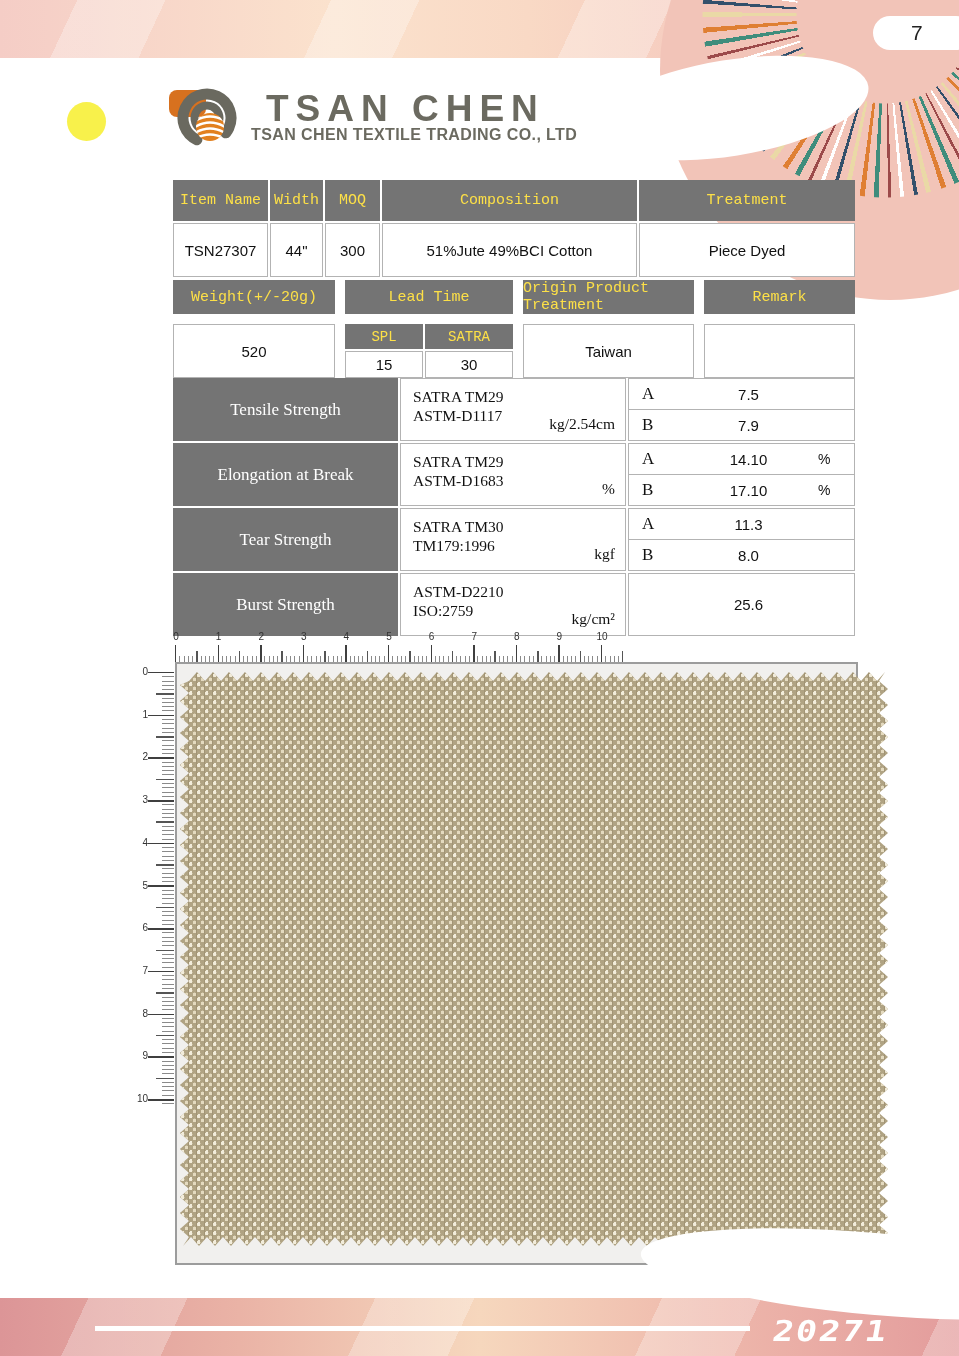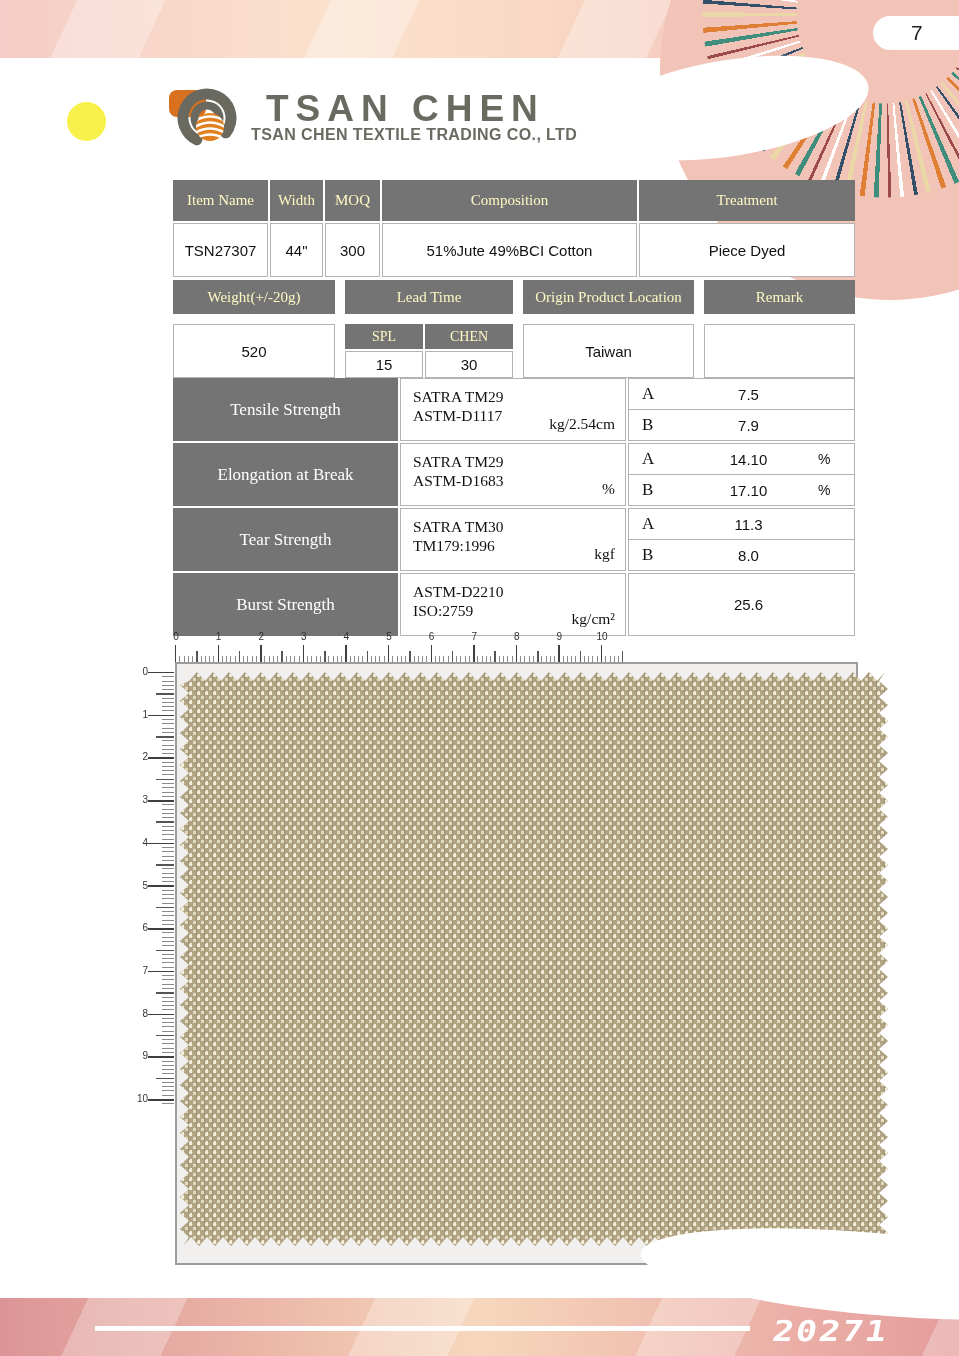--- a/index.html
+++ b/index.html
@@ -50,22 +50,22 @@
   .brand-cjk{position:absolute;left:678px;top:90px;color:#6b6a60;font-weight:bold;
     font-size:42px;letter-spacing:3px;font-family:"DejaVu Sans",sans-serif;}
 
   
   .spec{position:absolute;left:173px;top:180px;width:682px;}
   .secA{display:grid;grid-template-columns:95px 53px 55px 255px 1fr;grid-template-rows:41px 54px;gap:2px;margin-bottom:3px;}
   .secB{display:grid;grid-template-columns:162px 168px 171px 1fr;grid-template-rows:34px 54px;gap:10px;margin-bottom:0;}
   .leadgrid{display:grid;grid-template-columns:78px 1fr;grid-template-rows:25px 1fr;gap:2px;}
   .test{display:grid;grid-template-columns:225px 226px 1fr;grid-template-rows:63px;gap:2px;margin-bottom:2px;}
 
-  .hcell{background:#747474;color:#fef9c3;display:flex;align-items:center;justify-content:center;
-    font-family:Liberation Serif, serif;font-size:15px;}
+  .hcell{background:#747474;color:#fde047;display:flex;align-items:center;justify-content:center;
+    font-family:Liberation Mono, monospace;font-size:15px;}
   .vcell{background:#fff;border:1px solid #b3b3b3;display:flex;align-items:center;justify-content:center;
     font-size:15px;color:#111;}
   .tlabel{background:#747474;color:#fff;display:flex;align-items:center;justify-content:center;
     font-family:"Liberation Serif",serif;font-size:17px;}
   .tmethod{background:#fff;border:1px solid #b3b3b3;position:relative;
     font-family:"Liberation Serif",serif;font-size:15.5px;color:#111;
     padding:9px 10px 15px 12px;display:flex;flex-direction:column;justify-content:space-between;}
   .tmethod .unit{position:absolute;right:10px;bottom:7px;}
   .tresults{background:#fff;border:1px solid #b3b3b3;display:flex;flex-direction:column;}
   .trow{flex:1;display:grid;grid-template-columns:50px 1fr 36px;align-items:center;color:#111;}
@@ -146,26 +146,26 @@
       <div class="vcell">TSN27307</div>
       <div class="vcell">44"</div>
       <div class="vcell">300</div>
       <div class="vcell">51%Jute 49%BCI Cotton</div>
       <div class="vcell">Piece Dyed</div>
     </div>
 
     <div class="secB">
       <div class="hcell">Weight(+/-20g)</div>
       <div class="hcell">Lead Time</div>
-      <div class="hcell">Origin Product Location</div>
+      <div class="hcell">Origin Product Treatment</div>
       <div class="hcell">Remark</div>
       <div class="vcell">520</div>
       <div class="leadgrid">
         <div class="hcell" style="font-size:14px">SPL</div>
-        <div class="hcell" style="font-size:14px">CHEN</div>
+        <div class="hcell" style="font-size:14px">SATRA</div>
         <div class="vcell">15</div>
         <div class="vcell">30</div>
       </div>
       <div class="vcell">Taiwan</div>
       <div class="vcell"></div>
     </div>
 
     <div class="test">
       <div class="tlabel">Tensile Strength</div>
       <div class="tmethod">

